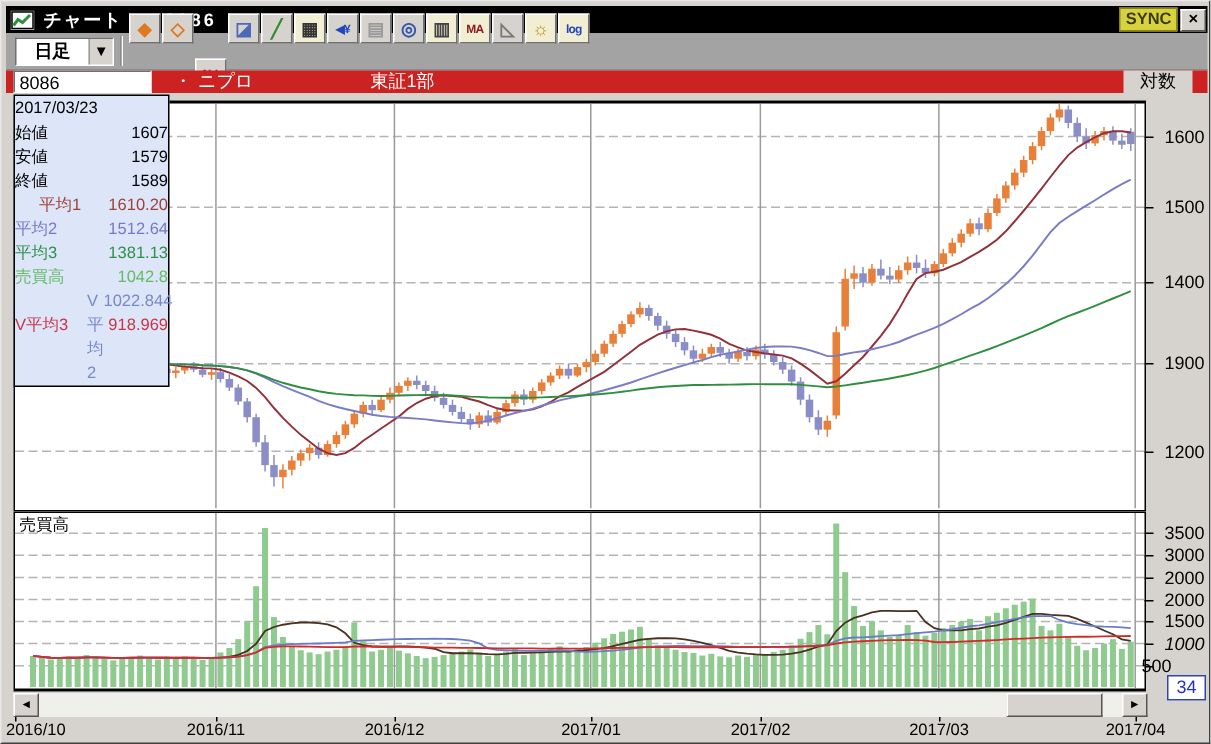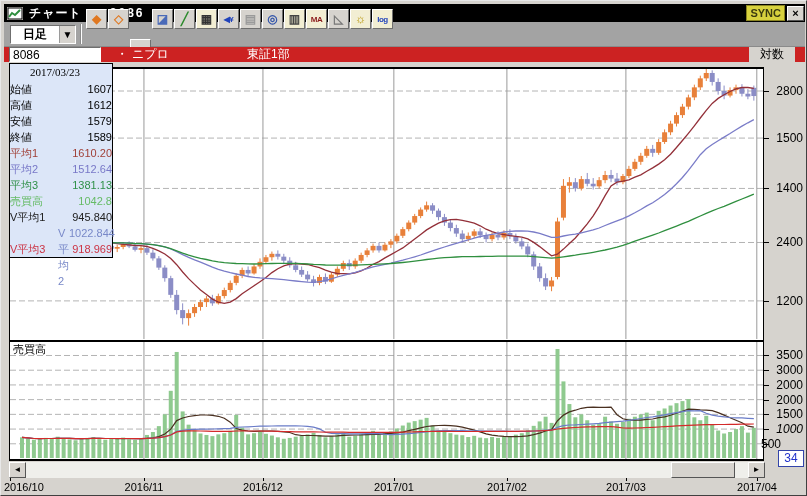--- a/index.html
+++ b/index.html
@@ -34,21 +34,21 @@
   .scale-box { position:absolute; left:745px; top:0; width:46px; height:15px; background:#d6d3ce; color:#000; text-align:center; font-size:12px; line-height:15px; }
 
   
   .price-pane { position:absolute; left:8px; top:66px; width:755px; height:274px; background:#fff; border:1px solid #000; border-top-width:2px; }
   .volume-pane { position:absolute; left:8px; top:340px; width:755px; height:120px; background:#fff; border:1px solid #000; border-bottom-width:2px; }
   .vol-label { position:absolute; left:3px; top:0px; font-size:11px; color:#000; z-index:3; }
   svg { display:block; }
 
   
   .info-panel { position:absolute; left:8px; top:62px; width:104px; height:195px; background:#dce6f8; border:1px solid #000; z-index:5; font-size:11px; }
-  .ip-date { height:17px; line-height:17px; padding-left:20px; color:#000;font-family:Liberation Serif, serif; }
+  .ip-date { height:17px; line-height:17px; padding-left:0; color:#000; }
   .ip-row { height:16px; line-height:16px; display:flex; padding:0 0; }
   .ip-row .lb { flex:1; }
   .ip-row .vl { text-align:right; }
 
   
   .ax-label { position:absolute; width:34px; text-align:right; font-size:12px; color:#000; }
   .ax-tick { position:absolute; width:6px; height:1px; background:#000; }
 
   
   .scrollbar { position:absolute; left:8px; top:461px; width:756px; height:16px; background:#efefeb; }
@@ -524,71 +524,63 @@
   </div>
 
   <div class="info-panel">
     <div class="ip-date">2017/03/23</div>
     <div id="panel-rows">
         <div class="ip-row" style="color: rgb(0, 0, 0);">
           <span class="lb">始値</span>
           <span class="vl">1607</span>
         </div>
         <div class="ip-row" style="color: rgb(0, 0, 0);">
-          <span class="lb">高値</span>
-          <span class="vl">1612</span>
-        </div>
-        <div class="ip-row" style="color: rgb(0, 0, 0);">
           <span class="lb">安値</span>
           <span class="vl">1579</span>
         </div>
         <div class="ip-row" style="color: rgb(0, 0, 0);">
           <span class="lb">終値</span>
           <span class="vl">1589</span>
         </div>
-        <div class="ip-row" style="color: rgb(160, 64, 56);">
+        <div class="ip-row" style="color: rgb(160, 64, 56); margin-left: 16px;">
           <span class="lb">平均1</span>
           <span class="vl">1610.20</span>
         </div>
         <div class="ip-row" style="color: rgb(120, 120, 200);">
           <span class="lb">平均2</span>
           <span class="vl">1512.64</span>
         </div>
         <div class="ip-row" style="color: rgb(47, 144, 72);">
           <span class="lb">平均3</span>
           <span class="vl">1381.13</span>
         </div>
         <div class="ip-row" style="color: rgb(102, 187, 102);">
           <span class="lb">売買高</span>
           <span class="vl">1042.8</span>
         </div>
-        <div class="ip-row" style="color: rgb(32, 32, 32);">
-          <span class="lb">V平均1</span>
-          <span class="vl">945.840</span>
-        </div>
         <div class="ip-row" style="color: rgb(120, 136, 200); margin-left: 48px;">
           <span class="lb">V平均2</span>
           <span class="vl">1022.844</span>
         </div>
         <div class="ip-row" style="color: rgb(204, 51, 68);">
           <span class="lb">V平均3</span>
           <span class="vl">918.969</span>
         </div>
       </div>
   </div>
 
   <div id="right-axis">
       <div class="ax-tick" style="left: 762px; top: 90px;"></div>
-      <div class="ax-label" style="left: 768px; top: 83px;">2800</div>
+      <div class="ax-label" style="left: 768px; top: 83px;">1600</div>
       <div class="ax-tick" style="left: 762px; top: 137px;"></div>
       <div class="ax-label" style="left: 768px; top: 130px;">1500</div>
       <div class="ax-tick" style="left: 762px; top: 187px;"></div>
       <div class="ax-label" style="left: 768px; top: 180px;">1400</div>
       <div class="ax-tick" style="left: 762px; top: 241px;"></div>
-      <div class="ax-label" style="left: 768px; top: 234px;">2400</div>
+      <div class="ax-label" style="left: 768px; top: 234px;">1900</div>
       <div class="ax-tick" style="left: 762px; top: 300px;"></div>
       <div class="ax-label" style="left: 768px; top: 293px;">1200</div>
       <div class="ax-tick" style="left: 762px; top: 354px;"></div>
       <div class="ax-label" style="left: 768px; top: 347px;">3500</div>
       <div class="ax-tick" style="left: 762px; top: 369px;"></div>
       <div class="ax-label" style="left: 768px; top: 362px;">3000</div>
       <div class="ax-tick" style="left: 762px; top: 384px;"></div>
       <div class="ax-label" style="left: 768px; top: 377px;">2000</div>
       <div class="ax-tick" style="left: 762px; top: 399px;"></div>
       <div class="ax-label" style="left: 768px; top: 392px;">2000</div>

